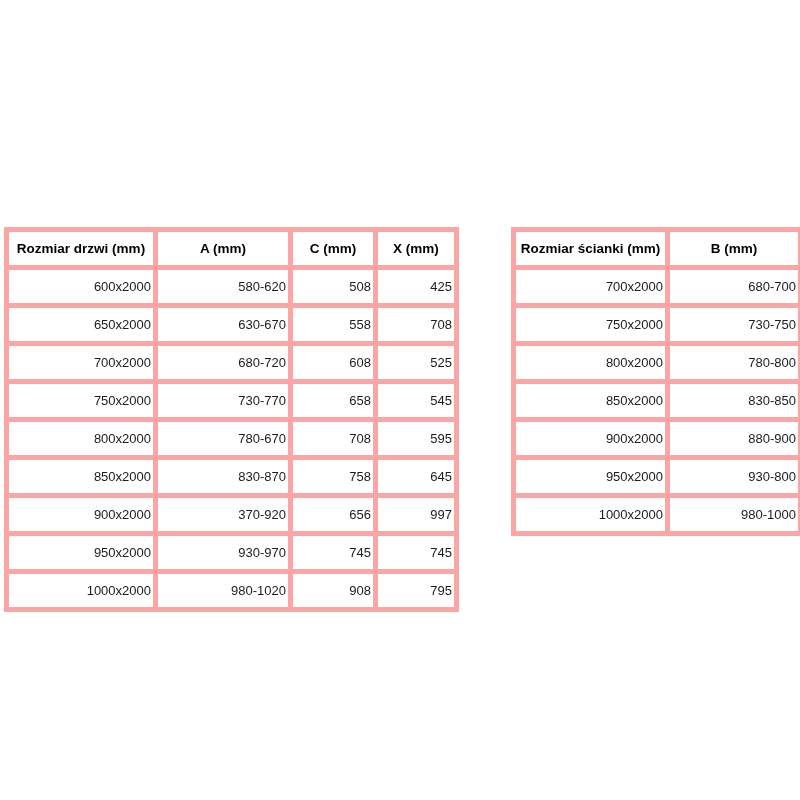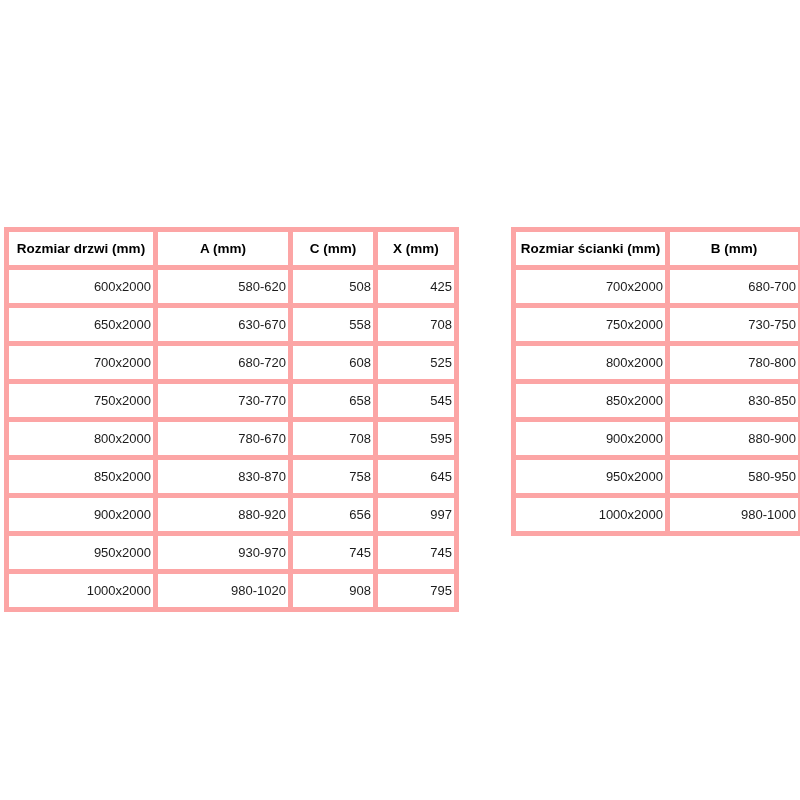--- a/index.html
+++ b/index.html
@@ -91,21 +91,21 @@
           <td>595</td>
         </tr>
         <tr>
           <td>850x2000</td>
           <td>830-870</td>
           <td>758</td>
           <td>645</td>
         </tr>
         <tr>
           <td>900x2000</td>
-          <td>880-920</td>
+          <td>370-920</td>
           <td>656</td>
           <td>997</td>
         </tr>
         <tr>
           <td>950x2000</td>
           <td>930-970</td>
           <td>745</td>
           <td>745</td>
         </tr>
         <tr>
@@ -144,21 +144,21 @@
         <tr>
           <td>850x2000</td>
           <td>830-850</td>
         </tr>
         <tr>
           <td>900x2000</td>
           <td>880-900</td>
         </tr>
         <tr>
           <td>950x2000</td>
-          <td>580-950</td>
+          <td>930-800</td>
         </tr>
         <tr>
           <td>1000x2000</td>
           <td>980-1000</td>
         </tr>
       </tbody>
     </table>
 
 </div>
 

